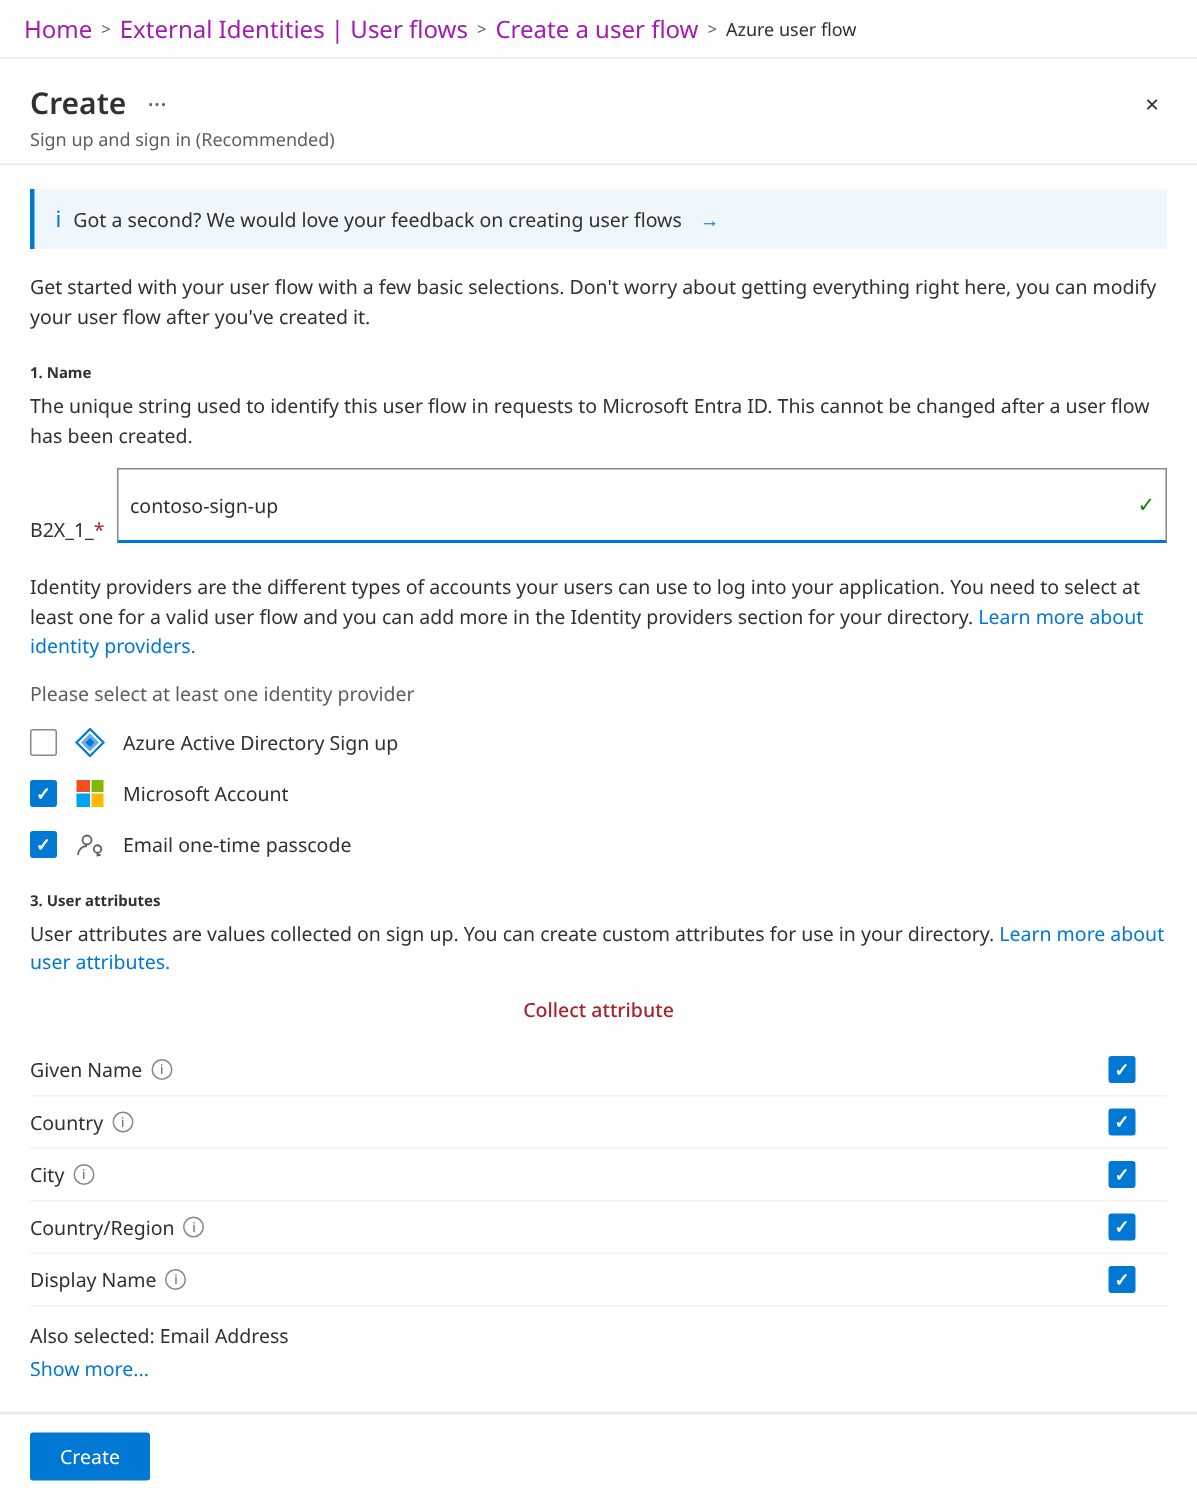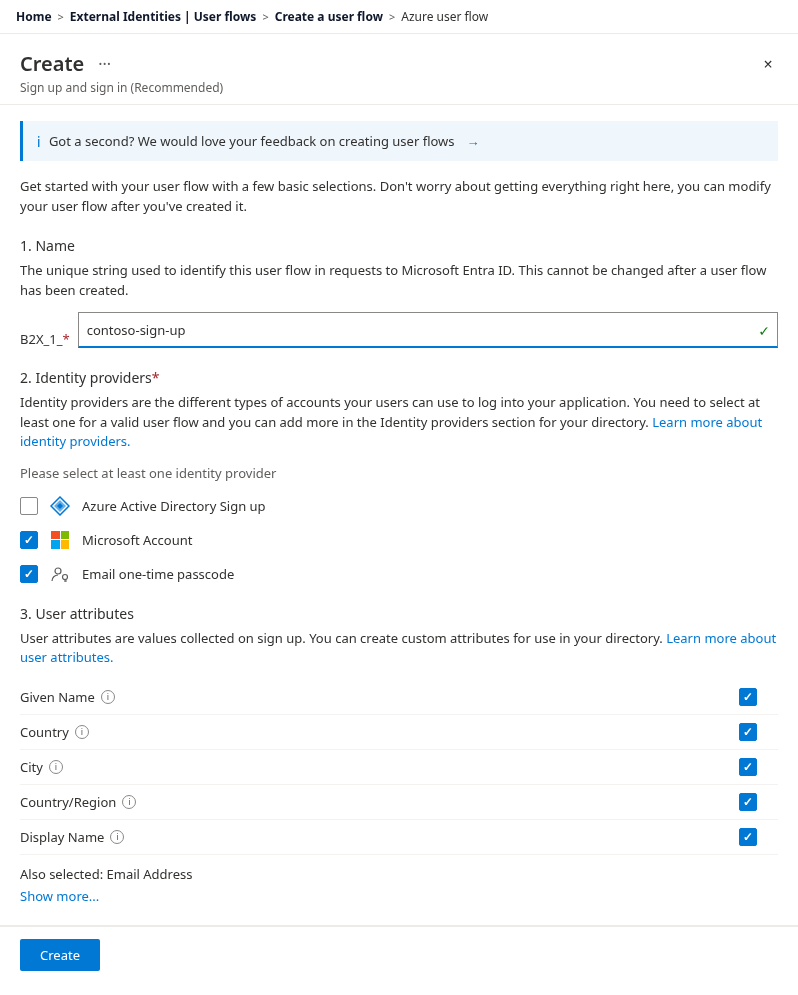--- a/index.html
+++ b/index.html
@@ -16,24 +16,23 @@
     .breadcrumb {
       display: flex;
       align-items: center;
       padding: 8px 16px;
       font-size: 12px;
       color: #605e5c;
       background: #fff;
       border-bottom: 1px solid #edebe9;
     }
     .breadcrumb a {
-      color: #0f172a;
+      color: #a21caf;
       text-decoration: none;
-      font-size: 12px;
-      font-weight: bold;
+      font-size: 16px;
     }
     .breadcrumb-sep {
       margin: 0 6px;
       color: #605e5c;
       font-size: 11px;
     }
     .breadcrumb-current {
       color: #323130;
       font-size: 12px;
     }
@@ -111,22 +110,22 @@
     
     .intro-text {
       font-size: 13px;
       color: #323130;
       line-height: 1.5;
       margin-bottom: 20px;
     }
 
     
     .section-title {
-      font-size: 14px;
-      font-weight: 400;
+      font-size: 10px;
+      font-weight: 700;
       color: #323130;
       margin-bottom: 6px;
       margin-top: 20px;
     }
     .section-desc {
       font-size: 13px;
       color: #323130;
       line-height: 1.5;
       margin-bottom: 12px;
     }
@@ -146,21 +145,21 @@
       font-size: 13px;
       color: #323130;
       white-space: nowrap;
     }
     .name-input-wrapper {
       flex: 1;
       position: relative;
     }
     .name-input {
       width: 100%;
-      height: 36px;
+      height: 50px;
       border: 1px solid #8a8886;
       border-bottom: 2px solid #0078d4;
       padding: 0 28px 0 8px;
       font-size: 13px;
       color: #323130;
       outline: none;
       font-family: inherit;
     }
     .input-check {
       position: absolute;
@@ -375,23 +374,20 @@
   <div class="name-input-row">
     <span class="name-prefix">
       <span>B2X_1_</span><span style="color:#a4262c">*</span>
     </span>
     <div class="name-input-wrapper">
       <input class="name-input" type="text" value="contoso-sign-up" style="">
       <span class="input-check">✓</span>
     </div>
   </div>
 
-  <div class="section-title">
-    <span>2. Identity providers</span><span style="color:#a4262c">*</span>
-  </div>
   <div class="section-desc">
     <span>Identity providers are the different types of accounts your users can use to log into your application. You need to select at least one for a valid user flow and you can add more in the Identity providers section for your directory.</span>
     <a href="#">Learn more about identity providers.</a>
   </div>
 
   <div class="ip-warning">Please select at least one identity provider</div>
 
   <div class="provider-list">
 
     <div class="provider-item">
@@ -440,20 +436,21 @@
       <span class="provider-name">Email one-time passcode</span>
     </div>
   </div>
 
   <div class="section-title">3. User attributes</div>
   <div class="section-desc">
     <span>User attributes are values collected on sign up. You can create custom attributes for use in your directory.</span>
     <a href="#">Learn more about user attributes.</a>
   </div>
 
+  <div class="collect-attr-header">Collect attribute</div>
 
   <div class="attr-row">
     <div class="attr-name">
       <span>Given Name</span>
       <div class="info-circle">i</div>
     </div>
     <div class="attr-checkbox-col">
       <div class="checkbox checked">
         <span class="checkbox-check">✓</span>
       </div>

